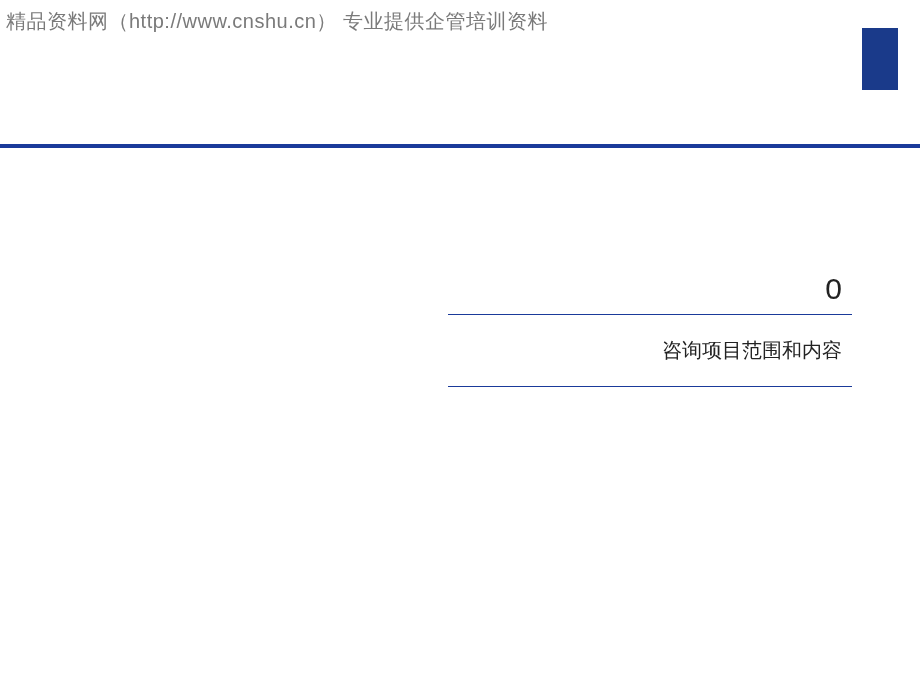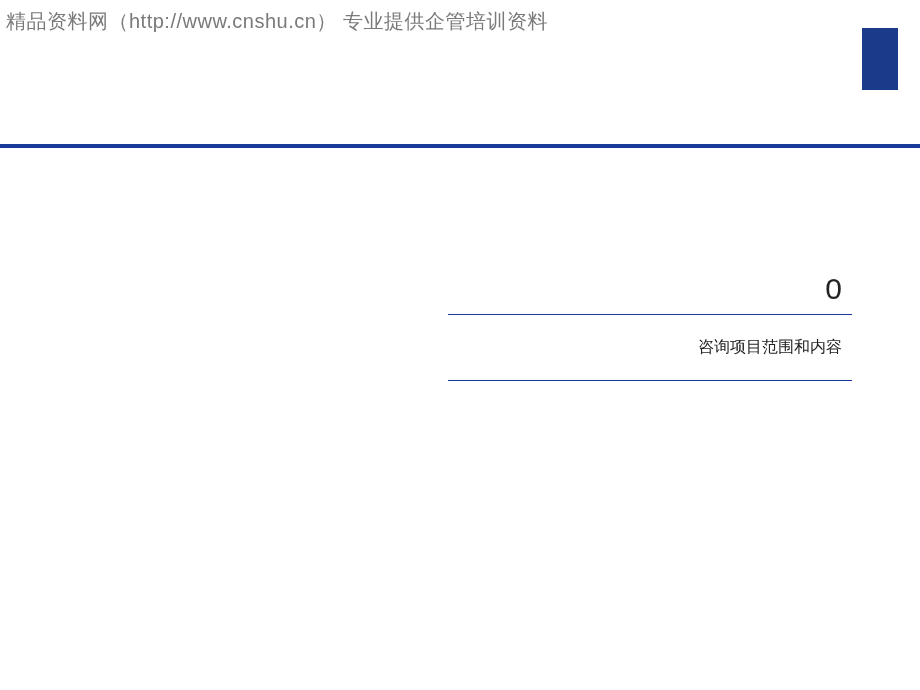--- a/index.html
+++ b/index.html
@@ -52,21 +52,21 @@
       text-align: right;
       padding-right: 10px;
       margin-bottom: 8px;
     }
     .divider-line {
       height: 1px;
       background: #1a3a9a;
       width: 100%;
     }
     .section-title {
-      font-size: 16px;
+      font-size: 20px;
       color: #222;
       text-align: right;
       padding: 22px 10px 22px 0;
       font-weight: normal;
     }
   </style>
 </head>
 <body>
 
 <div class="watermark">精品资料网（http://www.cnshu.cn） 专业提供企管培训资料</div>

